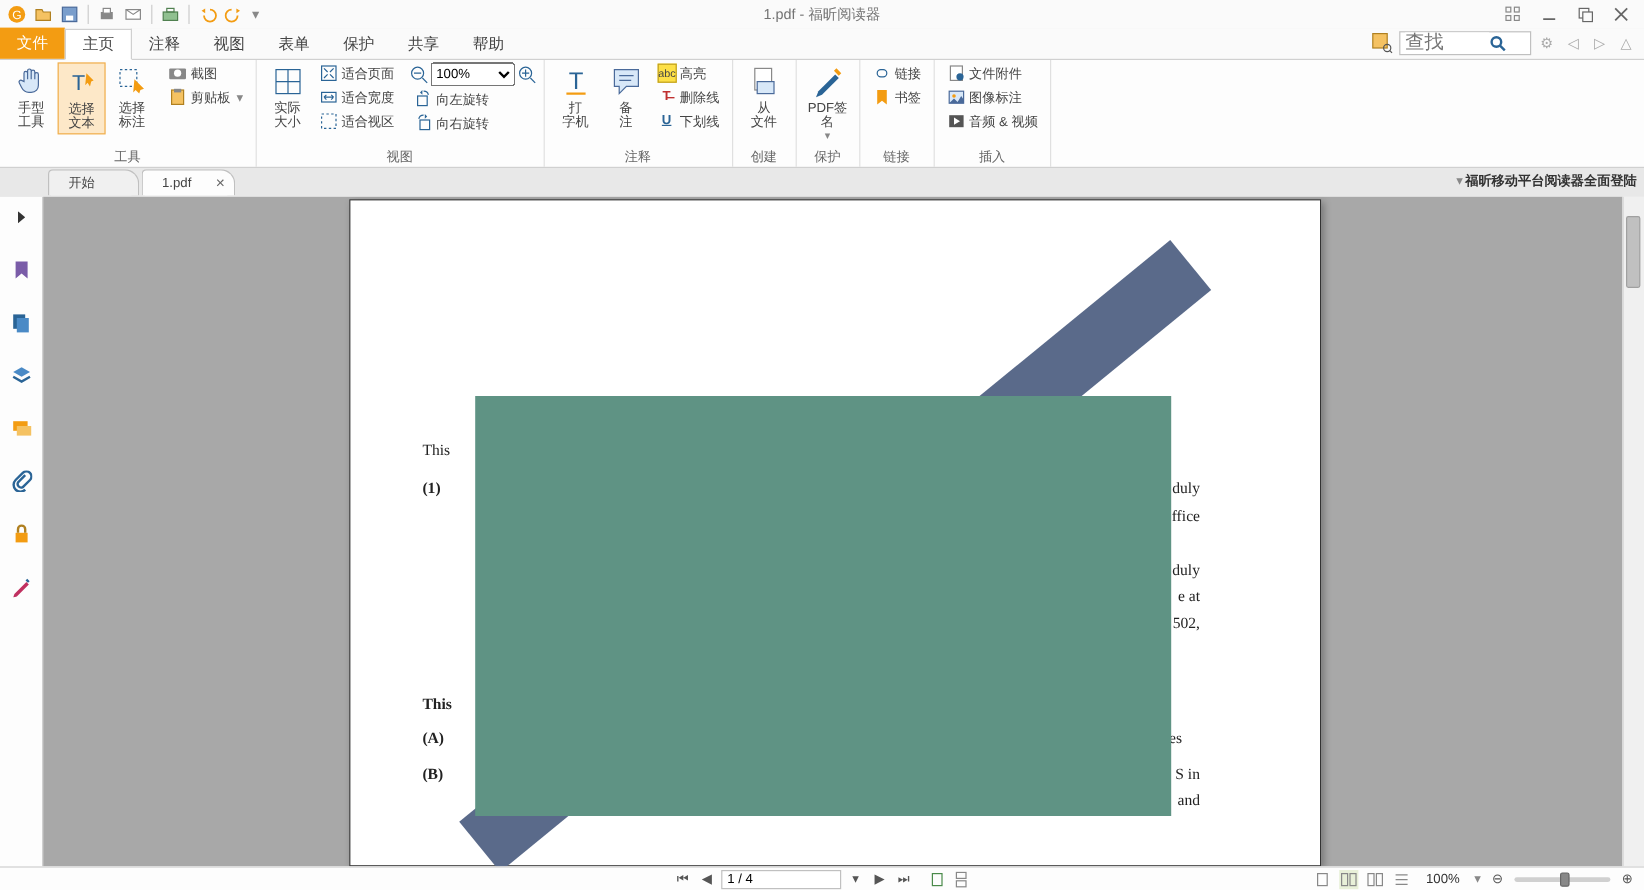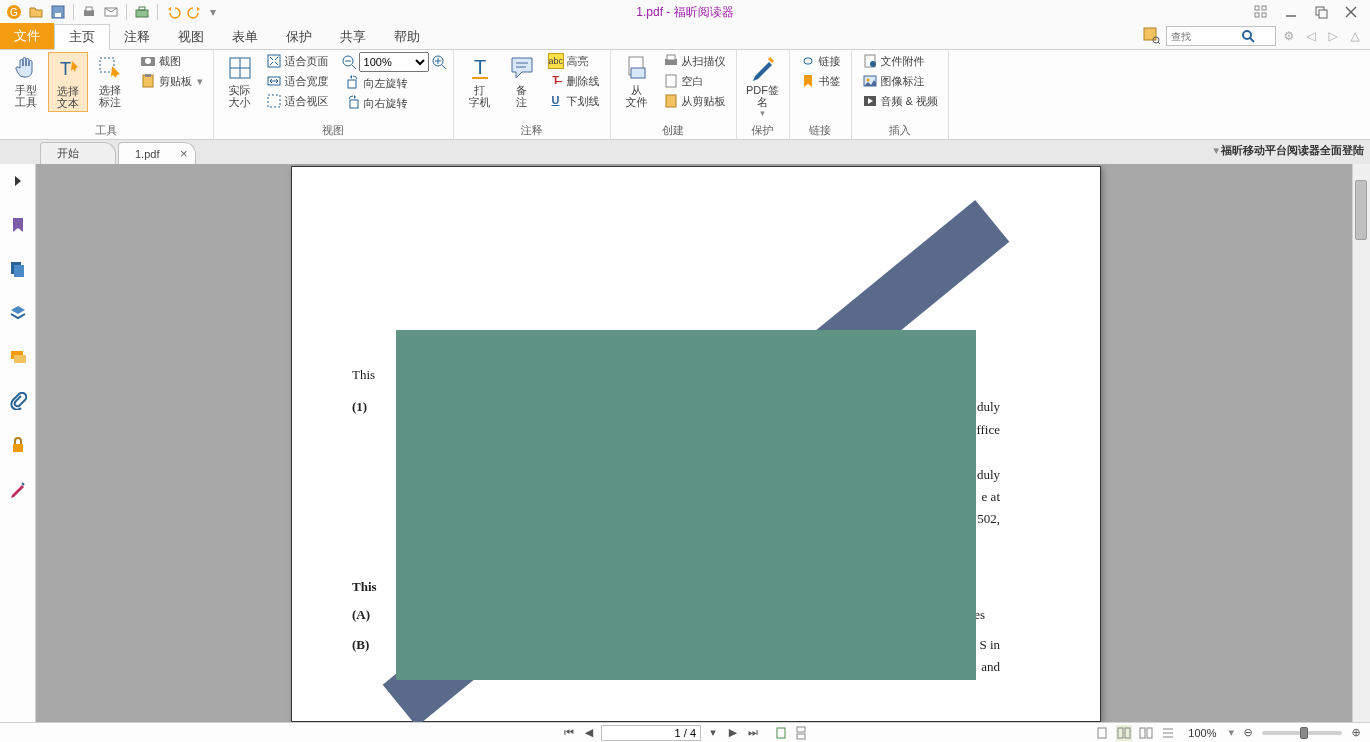--- a/index.html
+++ b/index.html
@@ -3,72 +3,72 @@
 <meta charset="utf-8">
 <style>
 * { box-sizing: border-box; margin: 0; padding: 0; font-family: "Microsoft YaHei", "Segoe UI", sans-serif; }
 body { width: 1370px; height: 742px; background: #f0f0f0; overflow: hidden; font-size: 12px; color: #333; }
 
 
 .titlebar { height: 24px; background: #fafafa; display: flex; align-items: center; position: relative; }
 .qat { display: flex; align-items: center; gap: 2px; padding-left: 4px; }
 .qat-item { width: 20px; height: 20px; display: flex; align-items: center; justify-content: center; cursor: pointer; }
 .qat-sep { width: 1px; height: 16px; background: #ccc; margin: 0 3px; }
-.title-center { position: absolute; left: 50%; transform: translateX(-50%); font-size: 12px; color: #a21caf; }
+.title-center { position: absolute; left: 50%; transform: translateX(-50%); font-size: 12px; color: #737373; }
 .win-controls { margin-left: auto; display: flex; gap: 8px; padding-right: 8px; }
 .win-btn { width: 22px; height: 20px; display: flex; align-items: center; justify-content: center; color: #666; cursor: pointer; }
 
 
 .menubar { height: 26px; background: #fafafa; display: flex; align-items: flex-end; border-bottom: 1px solid #d0d0d0; position: relative; }
 .file-tab { background: #f39c12; color: #fff; padding: 4px 14px; height: 26px; display: flex; align-items: center; font-size: 13px; cursor: pointer; }
 .menu-tab { padding: 12px 14px; height: 25px; display: flex; align-items: center; font-size: 13px; color: #444; cursor: pointer; }
 .menu-tab.active { background: #fff; border: 1px solid #d0d0d0; border-bottom: 1px solid #fff; margin-bottom: -1px; }
 .menubar-right { position: absolute; right: 6px; top: 2px; display: flex; align-items: center; gap: 4px; }
 .search-box { height: 20px; width: 110px; border: 1px solid #c0c0c0; background: #fff; display: flex; align-items: center; padding: 0 4px; }
-.search-box input { border: none; outline: none; width: 70px; font-size: 10px; color: #888; }
+.search-box input { border: none; outline: none; width: 70px; font-size: 16px; color: #888; }
 .nav-btn { width: 18px; height: 18px; display: flex; align-items: center; justify-content: center; color: #aaa; cursor: pointer; }
 
 
 .ribbon { height: 90px; background: #fdfdfd; border-bottom: 1px solid #d0d0d0; display: flex; }
 .rgroup { border-right: 1px solid #e0e0e0; padding: 2px 6px 0 6px; display: flex; flex-direction: column; }
 .rgroup-body { flex: 1; display: flex; align-items: flex-start; gap: 2px; }
 .rgroup-label { text-align: center; font-size: 11px; color: #666; padding: 1px 0; }
 .bigbtn { display: flex; flex-direction: column; align-items: center; justify-content: flex-start; width: 40px; padding: 2px; cursor: pointer; }
 .bigbtn .icon { width: 28px; height: 28px; margin-bottom: 2px; }
 .bigbtn .lbl { font-size: 11px; line-height: 12px; text-align: center; color: #444; }
 .bigbtn.active { background: #fde8c8; border: 1px solid #f0b050; }
 .smallbtn-col { display: flex; flex-direction: column; gap: 2px; }
 .smallbtn { display: flex; align-items: center; gap: 3px; padding: 1px 4px; cursor: pointer; font-size: 11px; color: #444; white-space: nowrap; }
 .smallbtn .sicon { width: 16px; height: 16px; flex-shrink: 0; }
 .zoom-combo { display: flex; align-items: center; gap: 2px; }
 .zoom-combo select { font-size: 11px; height: 20px; width: 70px; }
 
 
-.doctabs { height: 24px; background: #e8e8e8; display: flex; align-items: flex-end; padding-left: 40px; position: relative; }
+.doctabs { height: 24px; background: #e8e8e8; display: flex; align-items: center; padding-left: 40px; position: relative; }
 .doctab { height: 22px; padding: 0 36px 0 16px; background: #fdfdfd; border: 1px solid #c0c0c0; border-bottom: none; border-radius: 4px 12px 0 0; display: flex; align-items: center; font-size: 11px; color: #444; margin-right: 2px; position: relative; cursor: pointer; }
 .doctab.inactive { background: #f0f0f0; }
 .doctab .close { position: absolute; right: 8px; color: #666; font-size: 13px; cursor: pointer; }
 .doctabs-right { position: absolute; right: 6px; top: 3px; font-size: 11px; color: #333; display: flex; align-items: center; gap: 2px; }
 
 
 .main { height: 558px; display: flex; background: #fff; }
 .leftpanel { width: 36px; background: #fdfdfd; border-right: 1px solid #d0d0d0; display: flex; flex-direction: column; align-items: center; padding-top: 6px; gap: 22px; }
 .lp-item { width: 22px; height: 22px; cursor: pointer; display:flex; align-items:center; justify-content:center; }
 .docview-wrap { flex: 1; background: #a8a8a8; position: relative; overflow: hidden; }
 .page { position: absolute; left: 255px; top: 2px; width: 810px; height: 556px; background: #fff; border: 1px solid #333; box-shadow: 2px 2px 6px rgba(0,0,0,0.3); }
 .redaction { position: absolute; left: 360px; top: 166px; width: 580px; height: 350px; background: #5f9384; }
 .doc-text { position: absolute; font-family: serif; color: #222; font-size: 13px; }
 .vscroll { width: 18px; background: #f0f0f0; border-left: 1px solid #d0d0d0; position: relative; }
 .vscroll .thumb { position: absolute; left: 2px; top: 16px; width: 12px; height: 60px; background: #c0c0c0; border: 1px solid #a0a0a0; border-radius: 2px; }
 
 
 .statusbar { height: 20px; background: #fdfdfd; border-top: 1px solid #d0d0d0; display: flex; align-items: center; font-size: 11px; padding: 0 6px; position: relative; }
 .sb-center { position: absolute; left: 50%; transform: translateX(-50%); display: flex; align-items: center; gap: 4px; }
 .sb-right { margin-left: auto; display: flex; align-items: center; gap: 6px; }
-.page-input { width: 100px; height: 16px; border: 1px solid #c0c0c0; font-size: 11px; padding: 0 4px; text-align: right; }
+.page-input { width: 100px; height: 16px; border: 1px solid #c0c0c0; font-size: 11px; padding: 0 4px; text-align: left; }
 .sb-btn { width: 16px; height: 16px; display: flex; align-items: center; justify-content: center; color: #555; cursor: pointer; }
 .zoom-slider { width: 80px; height: 4px; background: #d0d0d0; position: relative; border-radius: 2px; }
 .zoom-slider .knob { position: absolute; left: 38px; top: -4px; width: 8px; height: 12px; background: #888; border: 1px solid #666; border-radius: 2px; }
 
 svg { display: block; }
 </style>
 </head>
 <body>
 
 <div class="titlebar">
@@ -335,41 +335,20 @@
   </div>
 
   <div class="rgroup">
     <div class="rgroup-body">
       <div class="bigbtn">
         <svg class="icon" viewBox="0 0 28 28">
             <rect x="6" y="3" width="14" height="18" fill="#fff" stroke="#888"></rect>
             <rect x="8" y="14" width="14" height="10" fill="#d8e8f8" stroke="#4a6a9a"></rect>
           </svg>
         <div class="lbl">从<br>文件</div>
-      </div>
-      <div class="smallbtn-col">
-        <div class="smallbtn">
-            <svg class="sicon" viewBox="0 0 16 16">
-              <rect x="2" y="6" width="12" height="6" fill="#888"></rect>
-              <rect x="4" y="2" width="8" height="5" fill="#fff" stroke="#888"></rect>
-            </svg>
-            <span>从扫描仪</span>
-          </div>
-        <div class="smallbtn">
-            <svg class="sicon" viewBox="0 0 16 16">
-              <rect x="3" y="2" width="10" height="12" fill="#fff" stroke="#888"></rect>
-            </svg>
-            <span>空白</span>
-          </div>
-        <div class="smallbtn">
-            <svg class="sicon" viewBox="0 0 16 16">
-              <rect x="3" y="2" width="10" height="12" fill="#f5c262" stroke="#b08020"></rect>
-            </svg>
-            <span>从剪贴板</span>
-          </div>
       </div>
     </div>
     <div class="rgroup-label">创建</div>
   </div>
 
   <div class="rgroup">
     <div class="rgroup-body">
       <div class="bigbtn">
         <svg class="icon" viewBox="0 0 28 28">
             <path d="M6 22l14-14 3 3-14 14-5 2z" fill="#2a6496"></path>

